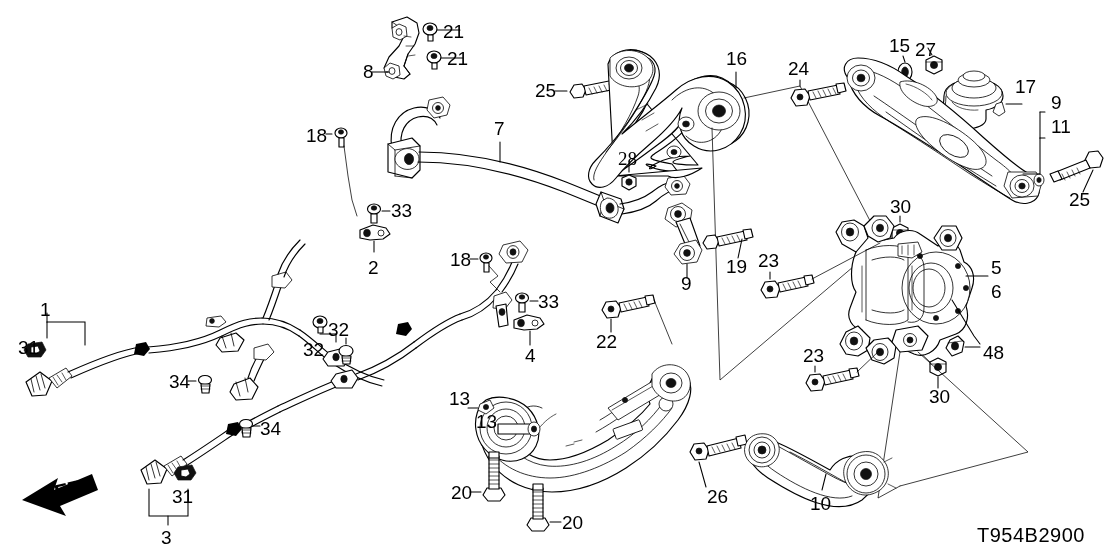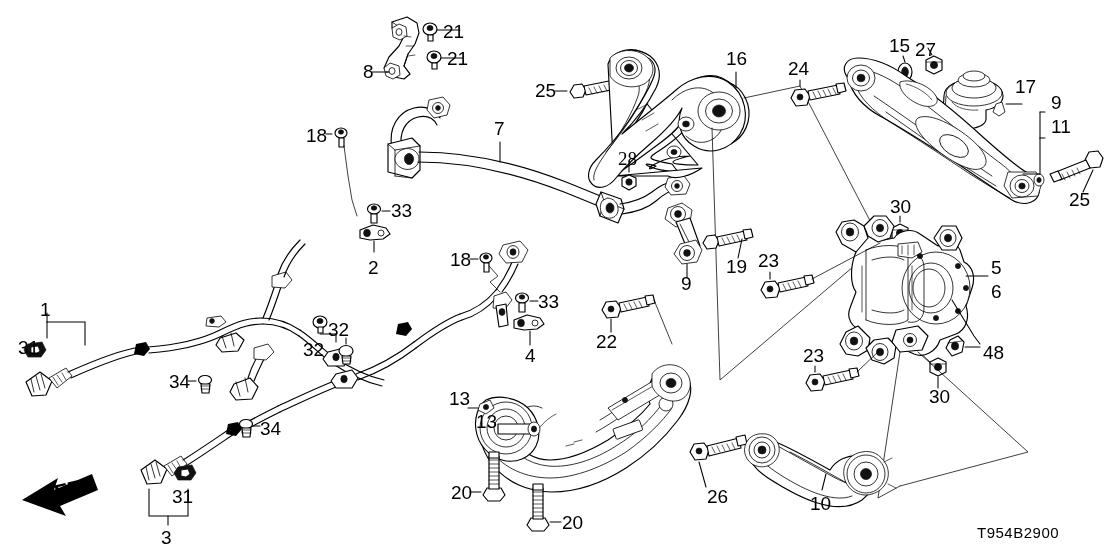--- a/index.html
+++ b/index.html
@@ -10,21 +10,21 @@
   .ln-t{fill:none;stroke:#000;stroke-width:0.8;stroke-linecap:round;stroke-linejoin:round;}
   .ln-h{fill:none;stroke:#000;stroke-width:0.65;stroke-linecap:round;stroke-linejoin:round;}
   .fw{fill:#fff;stroke:#000;stroke-width:1.15;stroke-linejoin:round;}
   .fwt{fill:#fff;stroke:#000;stroke-width:0.8;stroke-linejoin:round;}
   .fk{fill:#111;stroke:#111;stroke-width:0.7;}
   .fk2{fill:#000;stroke:none;}
   .lead{fill:none;stroke:#000;stroke-width:1.05;stroke-linecap:round;}
   .leadthin{fill:none;stroke:#000;stroke-width:0.75;stroke-linecap:round;}
   .lbl{position:absolute;font-family:"Liberation Sans",sans-serif;font-size:19px;color:#000;
        line-height:1;white-space:nowrap;letter-spacing:0px;}
-  .code{position:absolute;font-family:"Liberation Sans",sans-serif;font-size:15px;color:#000;
+  .code{position:absolute;font-family:"Liberation Sans",sans-serif;font-size:20px;color:#000;
         letter-spacing:.5px;white-space:nowrap;}
   .frtxt{position:absolute;font-family:"Liberation Sans",sans-serif;font-size:22px;font-weight:bold;
          color:#000;white-space:nowrap;}
 </style>
 </head>
 <body>
 
 <div id="stage">
 
   <svg id="art" viewBox="0 0 1108 554">

